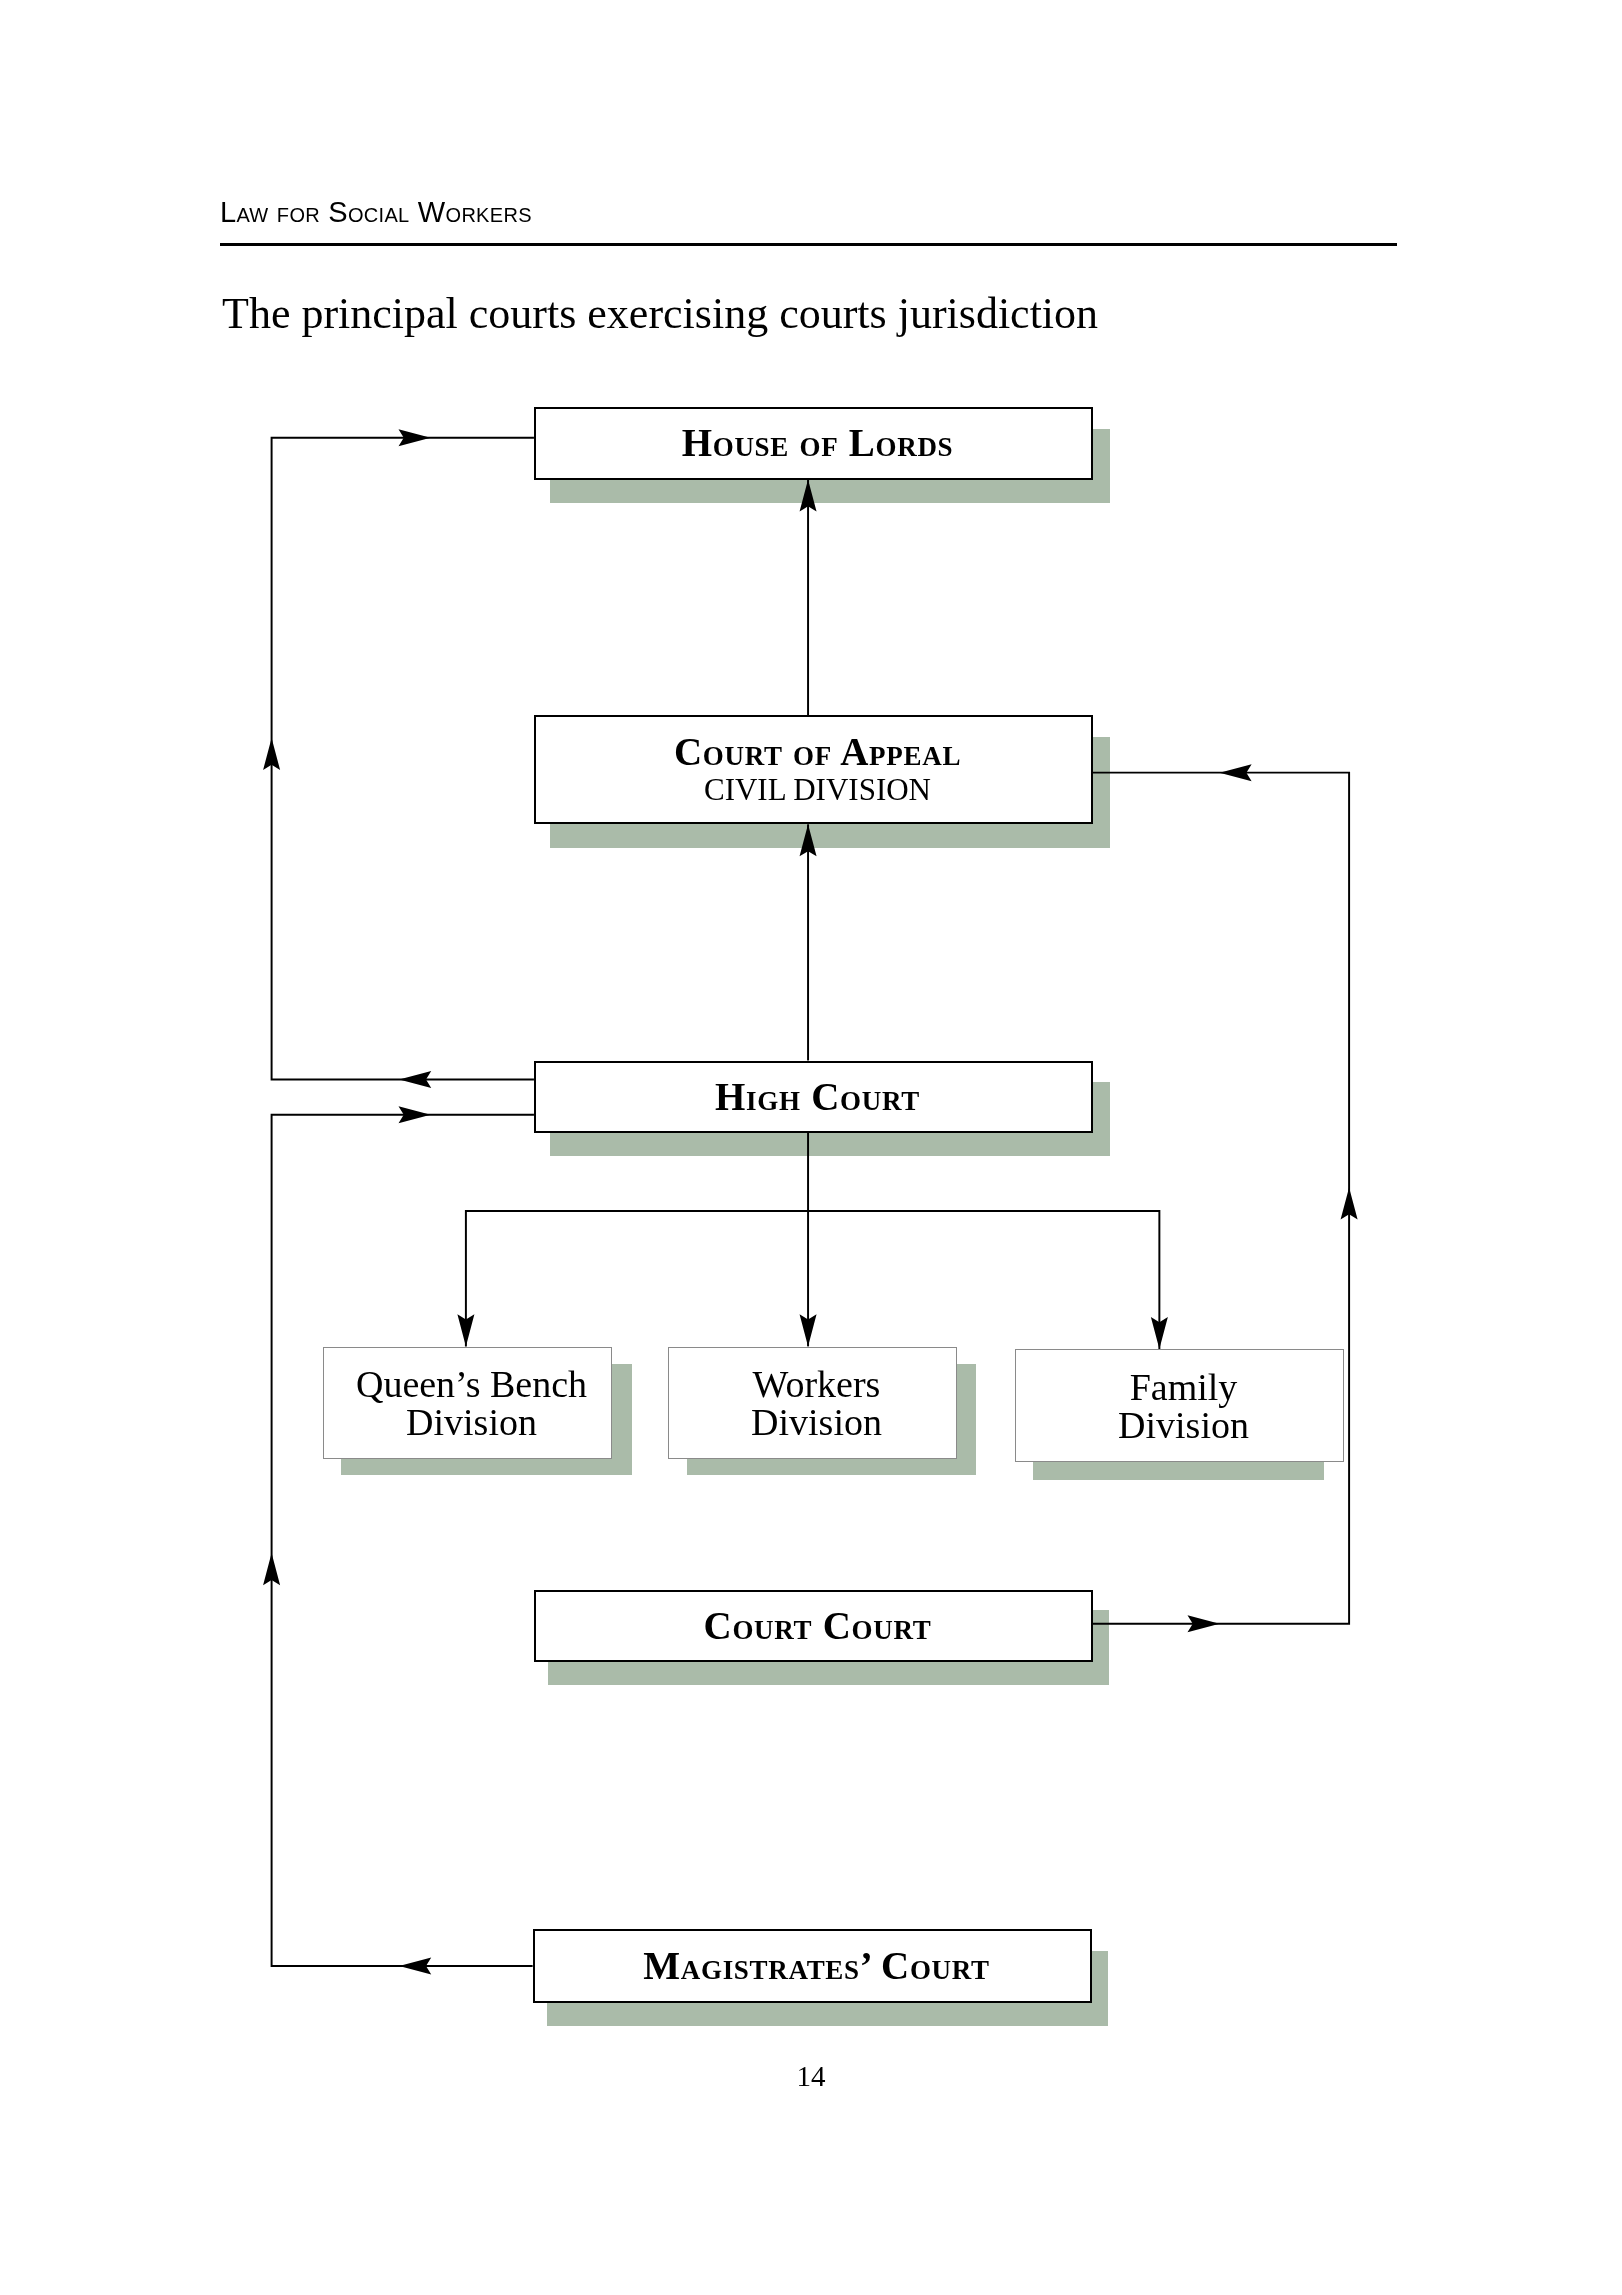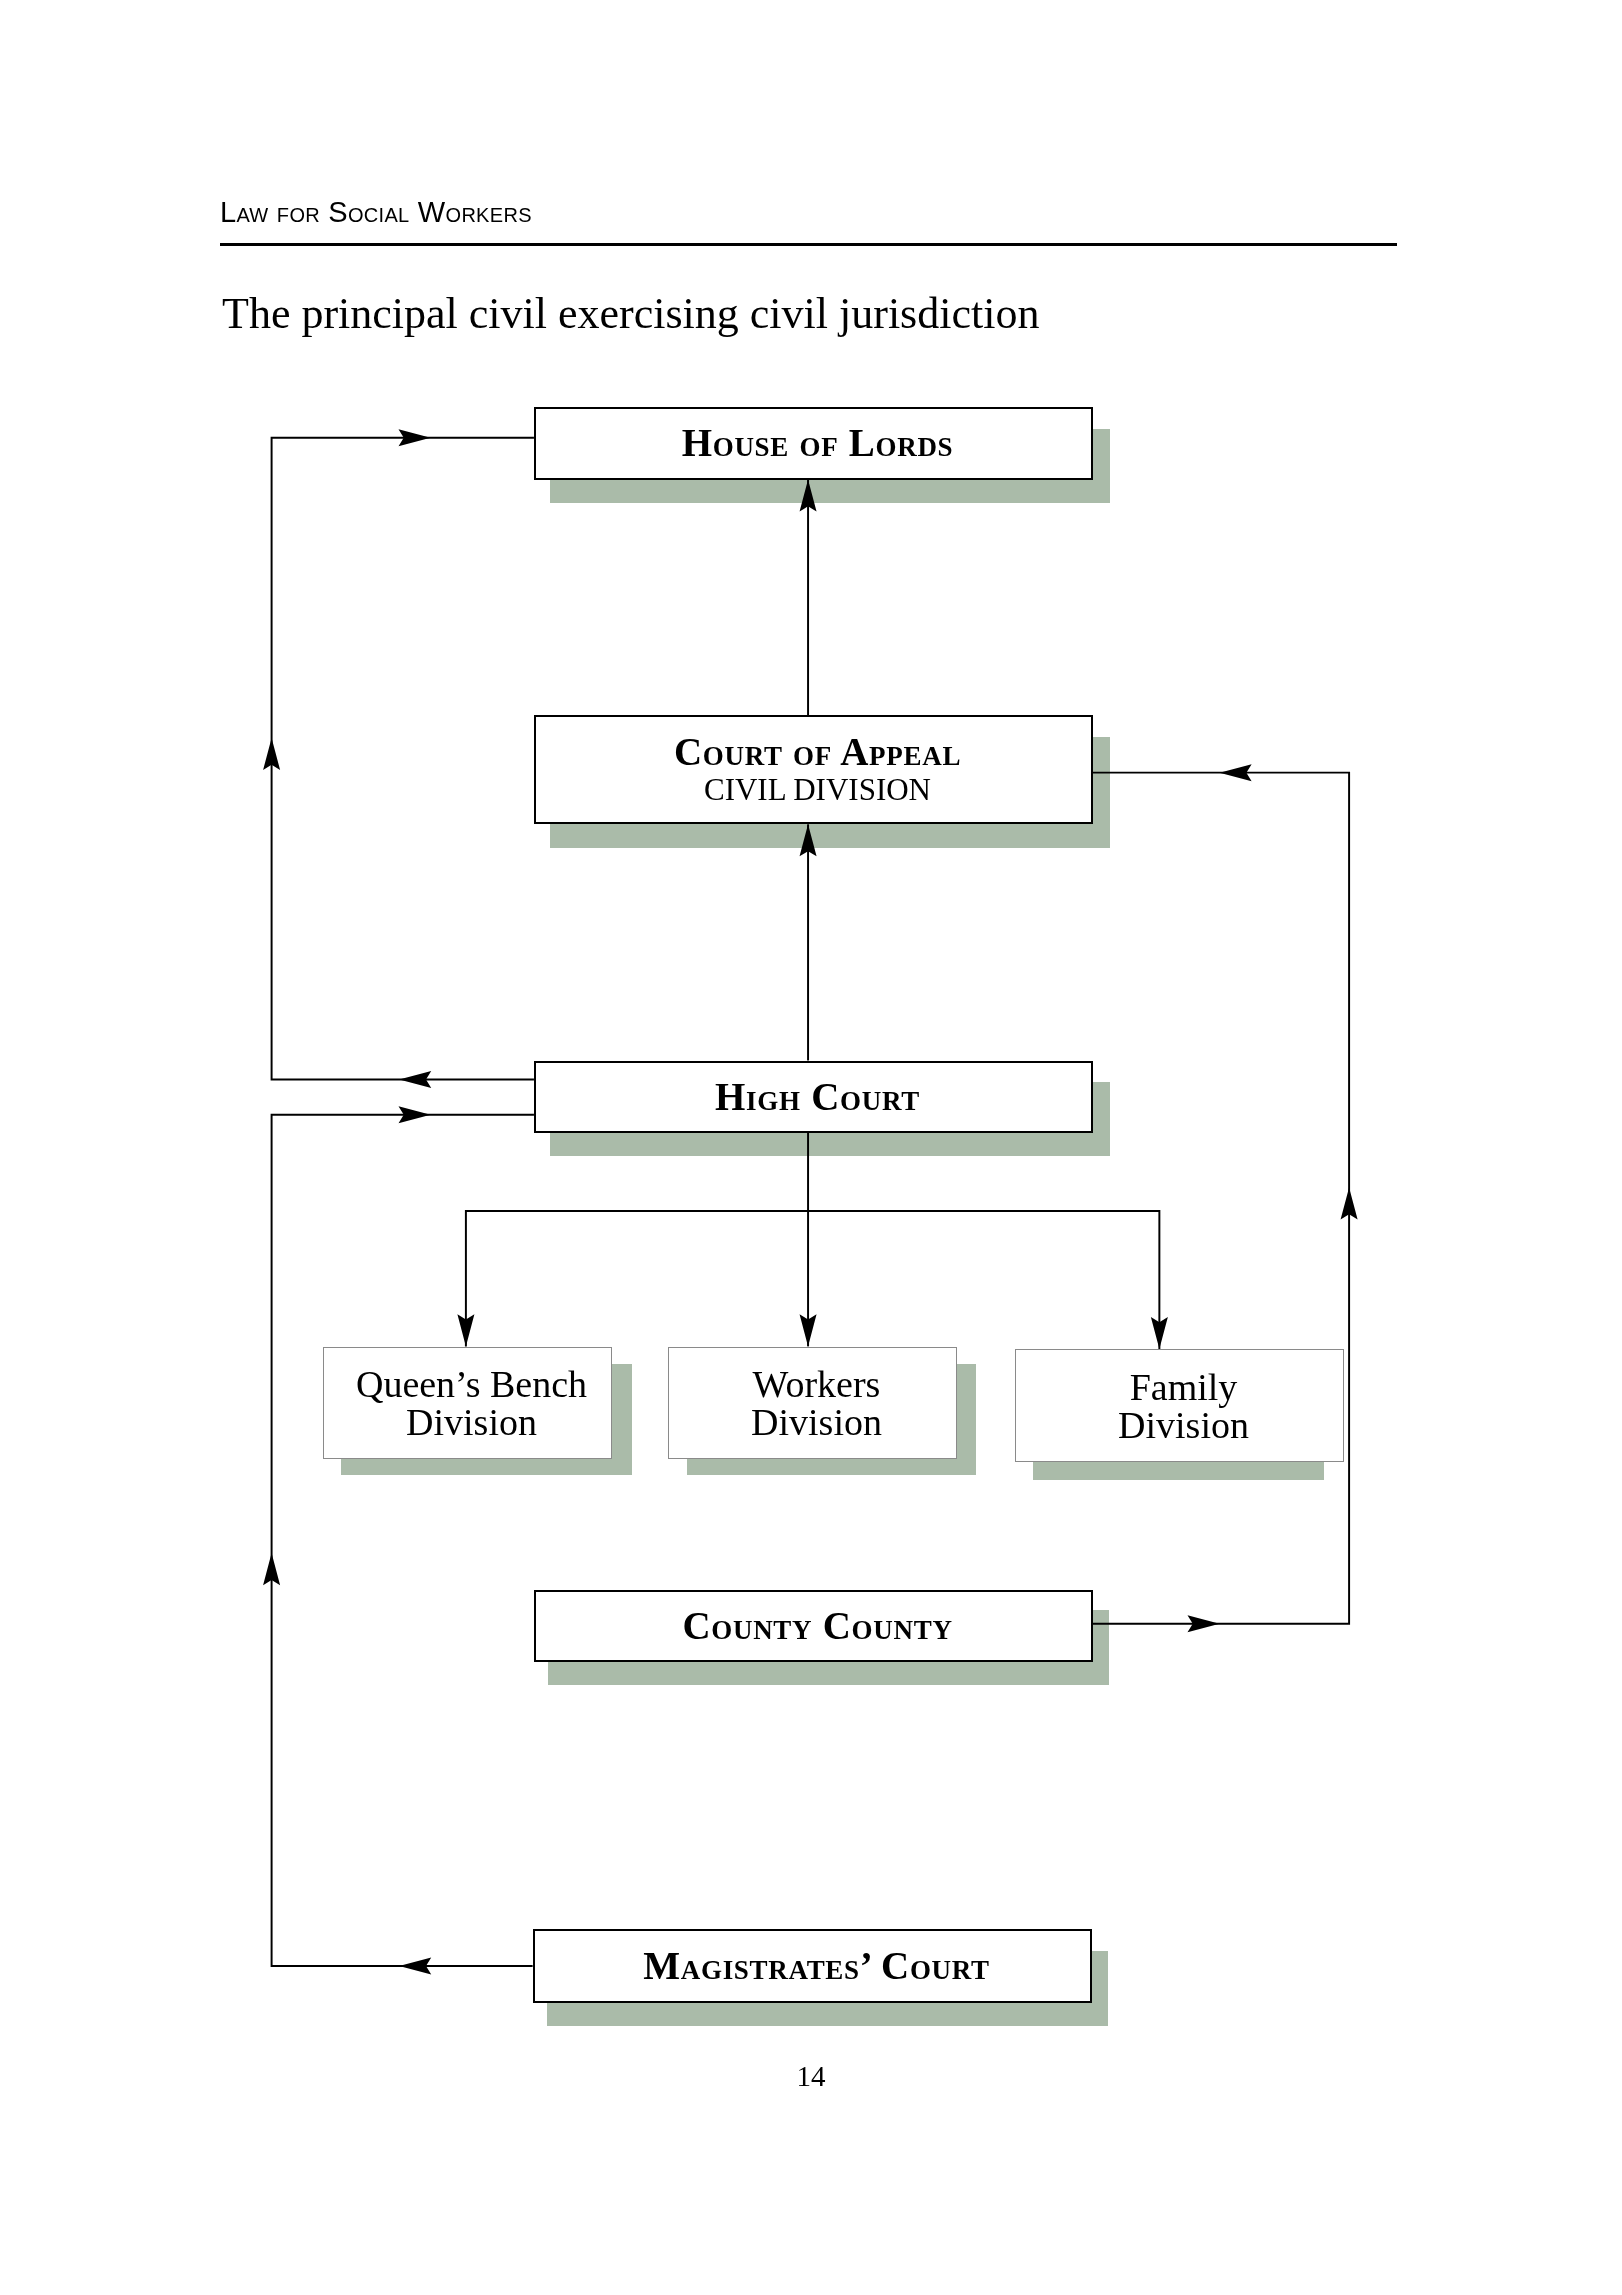--- a/index.html
+++ b/index.html
@@ -18,21 +18,21 @@
   .box.thin { border: 1.3px solid #8a8a8a; }
   .court-label { font-family: "Liberation Serif", serif; font-weight: bold; font-size: 39px; font-variant: small-caps; line-height: 1.05; letter-spacing: 0.7px; }
   .court-sub { font-family: "Liberation Serif", serif; font-size: 31px; line-height: 1.1; }
   .div-label { font-family: "Liberation Serif", serif; font-size: 38px; line-height: 1.0; }
 </style>
 </head>
 <body>
 
 <div class="running-head">Law for Social Workers</div>
 <div class="rule"></div>
-<div class="fig-title">The principal civil exercising civil jurisdiction</div>
+<div class="fig-title">The principal courts exercising courts jurisdiction</div>
 
 <div class="shadow" style="left:550px;top:429px;width:560px;height:74px;"></div>
 <div class="shadow" style="left:550px;top:737px;width:560px;height:111px;"></div>
 <div class="shadow" style="left:550px;top:1082px;width:560px;height:74px;"></div>
 <div class="shadow" style="left:341px;top:1364px;width:291px;height:111px;"></div>
 <div class="shadow" style="left:687px;top:1364px;width:289px;height:111px;"></div>
 <div class="shadow" style="left:1033px;top:1368px;width:291px;height:112px;"></div>
 <div class="shadow" style="left:548px;top:1610px;width:561px;height:75px;"></div>
 <div class="shadow" style="left:547px;top:1951px;width:561px;height:75px;"></div>
 
@@ -107,21 +107,21 @@
   <span class="div-label">Workers</span>
   <span class="div-label">Division</span>
 </div>
 
 <div class="box thin" style="left:1015px;top:1349px;width:329px;height:113px;">
   <span class="div-label">Family</span>
   <span class="div-label">Division</span>
 </div>
 
 <div class="box" style="left:534px;top:1590px;width:559px;height:72px;">
-  <span class="court-label">County County</span>
+  <span class="court-label">Court Court</span>
 </div>
 
 <div class="box" style="left:533px;top:1929px;width:559px;height:74px;">
   <span class="court-label">Magistrates’ Court</span>
 </div>
 
 <div class="page-number">14</div>
 
 
 </body></html>

